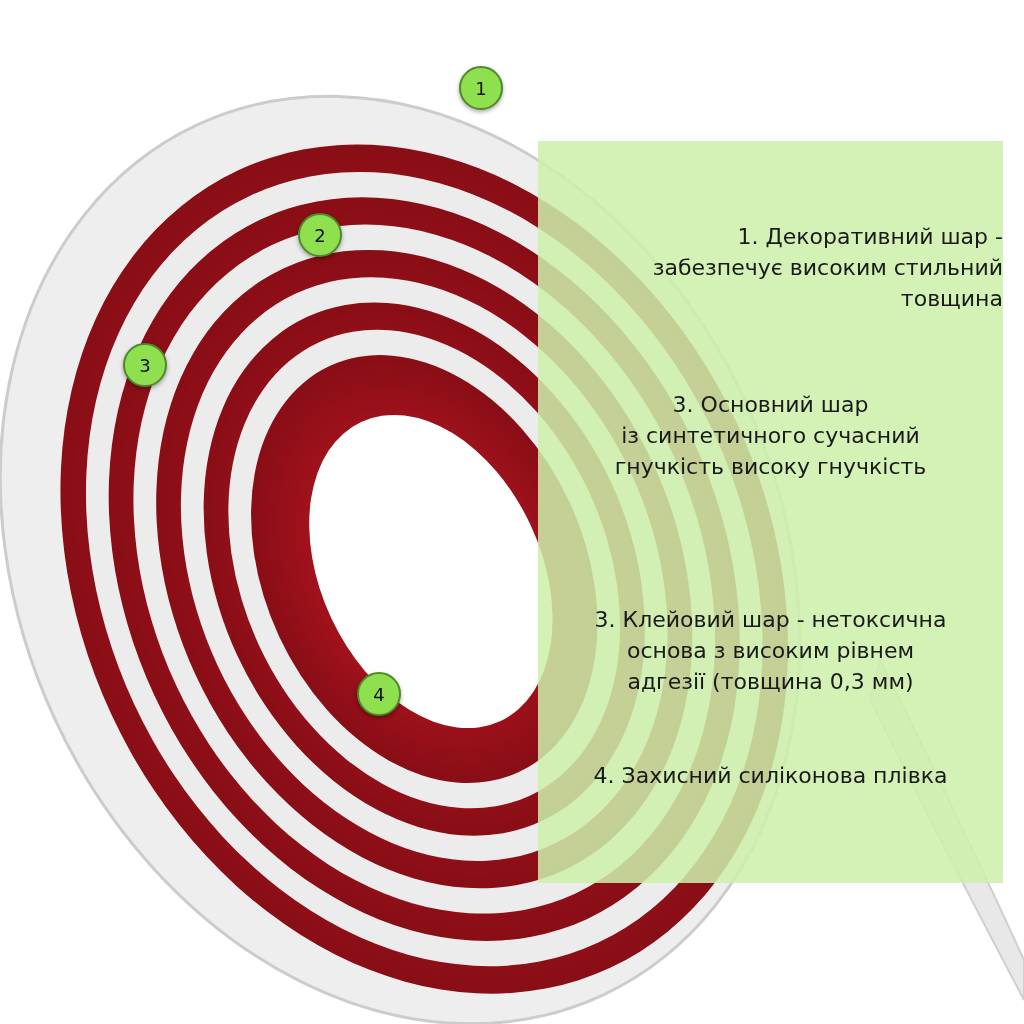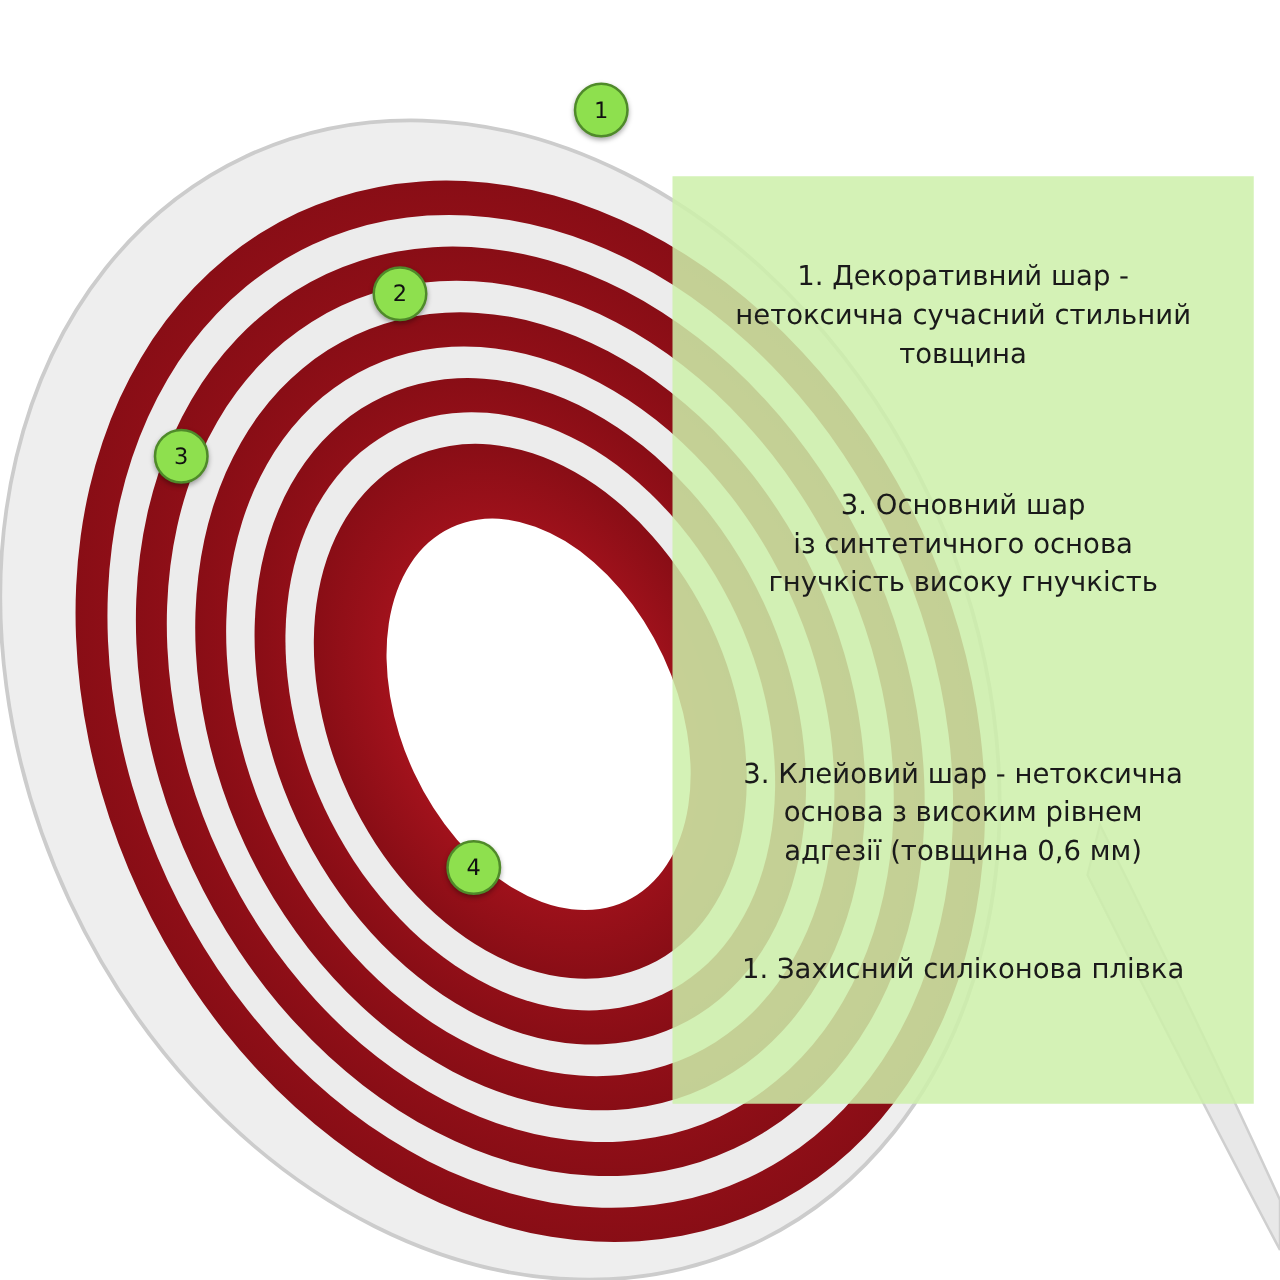--- a/index.html
+++ b/index.html
@@ -33,35 +33,35 @@
     <ellipse cx="420" cy="570" rx="228" ry="304" fill="#ececec"></ellipse>
     <ellipse cx="420" cy="570" rx="206" ry="278" fill="url(#redg)"></ellipse>
     <ellipse cx="420" cy="570" rx="182" ry="250" fill="#ececec"></ellipse>
     <ellipse cx="420" cy="570" rx="160" ry="224" fill="url(#redg)"></ellipse>
     <ellipse cx="425" cy="575" rx="110" ry="165" fill="#ffffff"></ellipse>
   </g>
 </svg>
 
 <div class="panel"></div>
 
-<div class="txt" style="top:206px;">
+<div class="txt" style="top:221px;text-align:right;">
   <div>1. Декоративний шар -</div>
-  <div>нетоксична сучасний стильний</div>
+  <div>забезпечує високим стильний</div>
   <div>товщина</div>
 </div>
 <div class="txt" style="top:389px;">
   <div>3. Основний шар</div>
-  <div>із синтетичного основа</div>
+  <div>із синтетичного сучасний</div>
   <div>гнучкість високу гнучкість</div>
 </div>
 <div class="txt" style="top:604px;">
   <div>3. Клейовий шар - нетоксична</div>
   <div>основа з високим рівнем</div>
-  <div>адгезії (товщина 0,6 мм)</div>
+  <div>адгезії (товщина 0,3 мм)</div>
 </div>
 <div class="txt" style="top:760px;">
-  <div>1. Захисний силіконова плівка</div>
+  <div>4. Захисний силіконова плівка</div>
 </div>
 
 <div class="badge" style="left:459px;top:66px;">1</div>
 <div class="badge" style="left:298px;top:213px;">2</div>
 <div class="badge" style="left:123px;top:343px;">3</div>
 <div class="badge" style="left:357px;top:672px;">4</div>
 
 </body></html>

